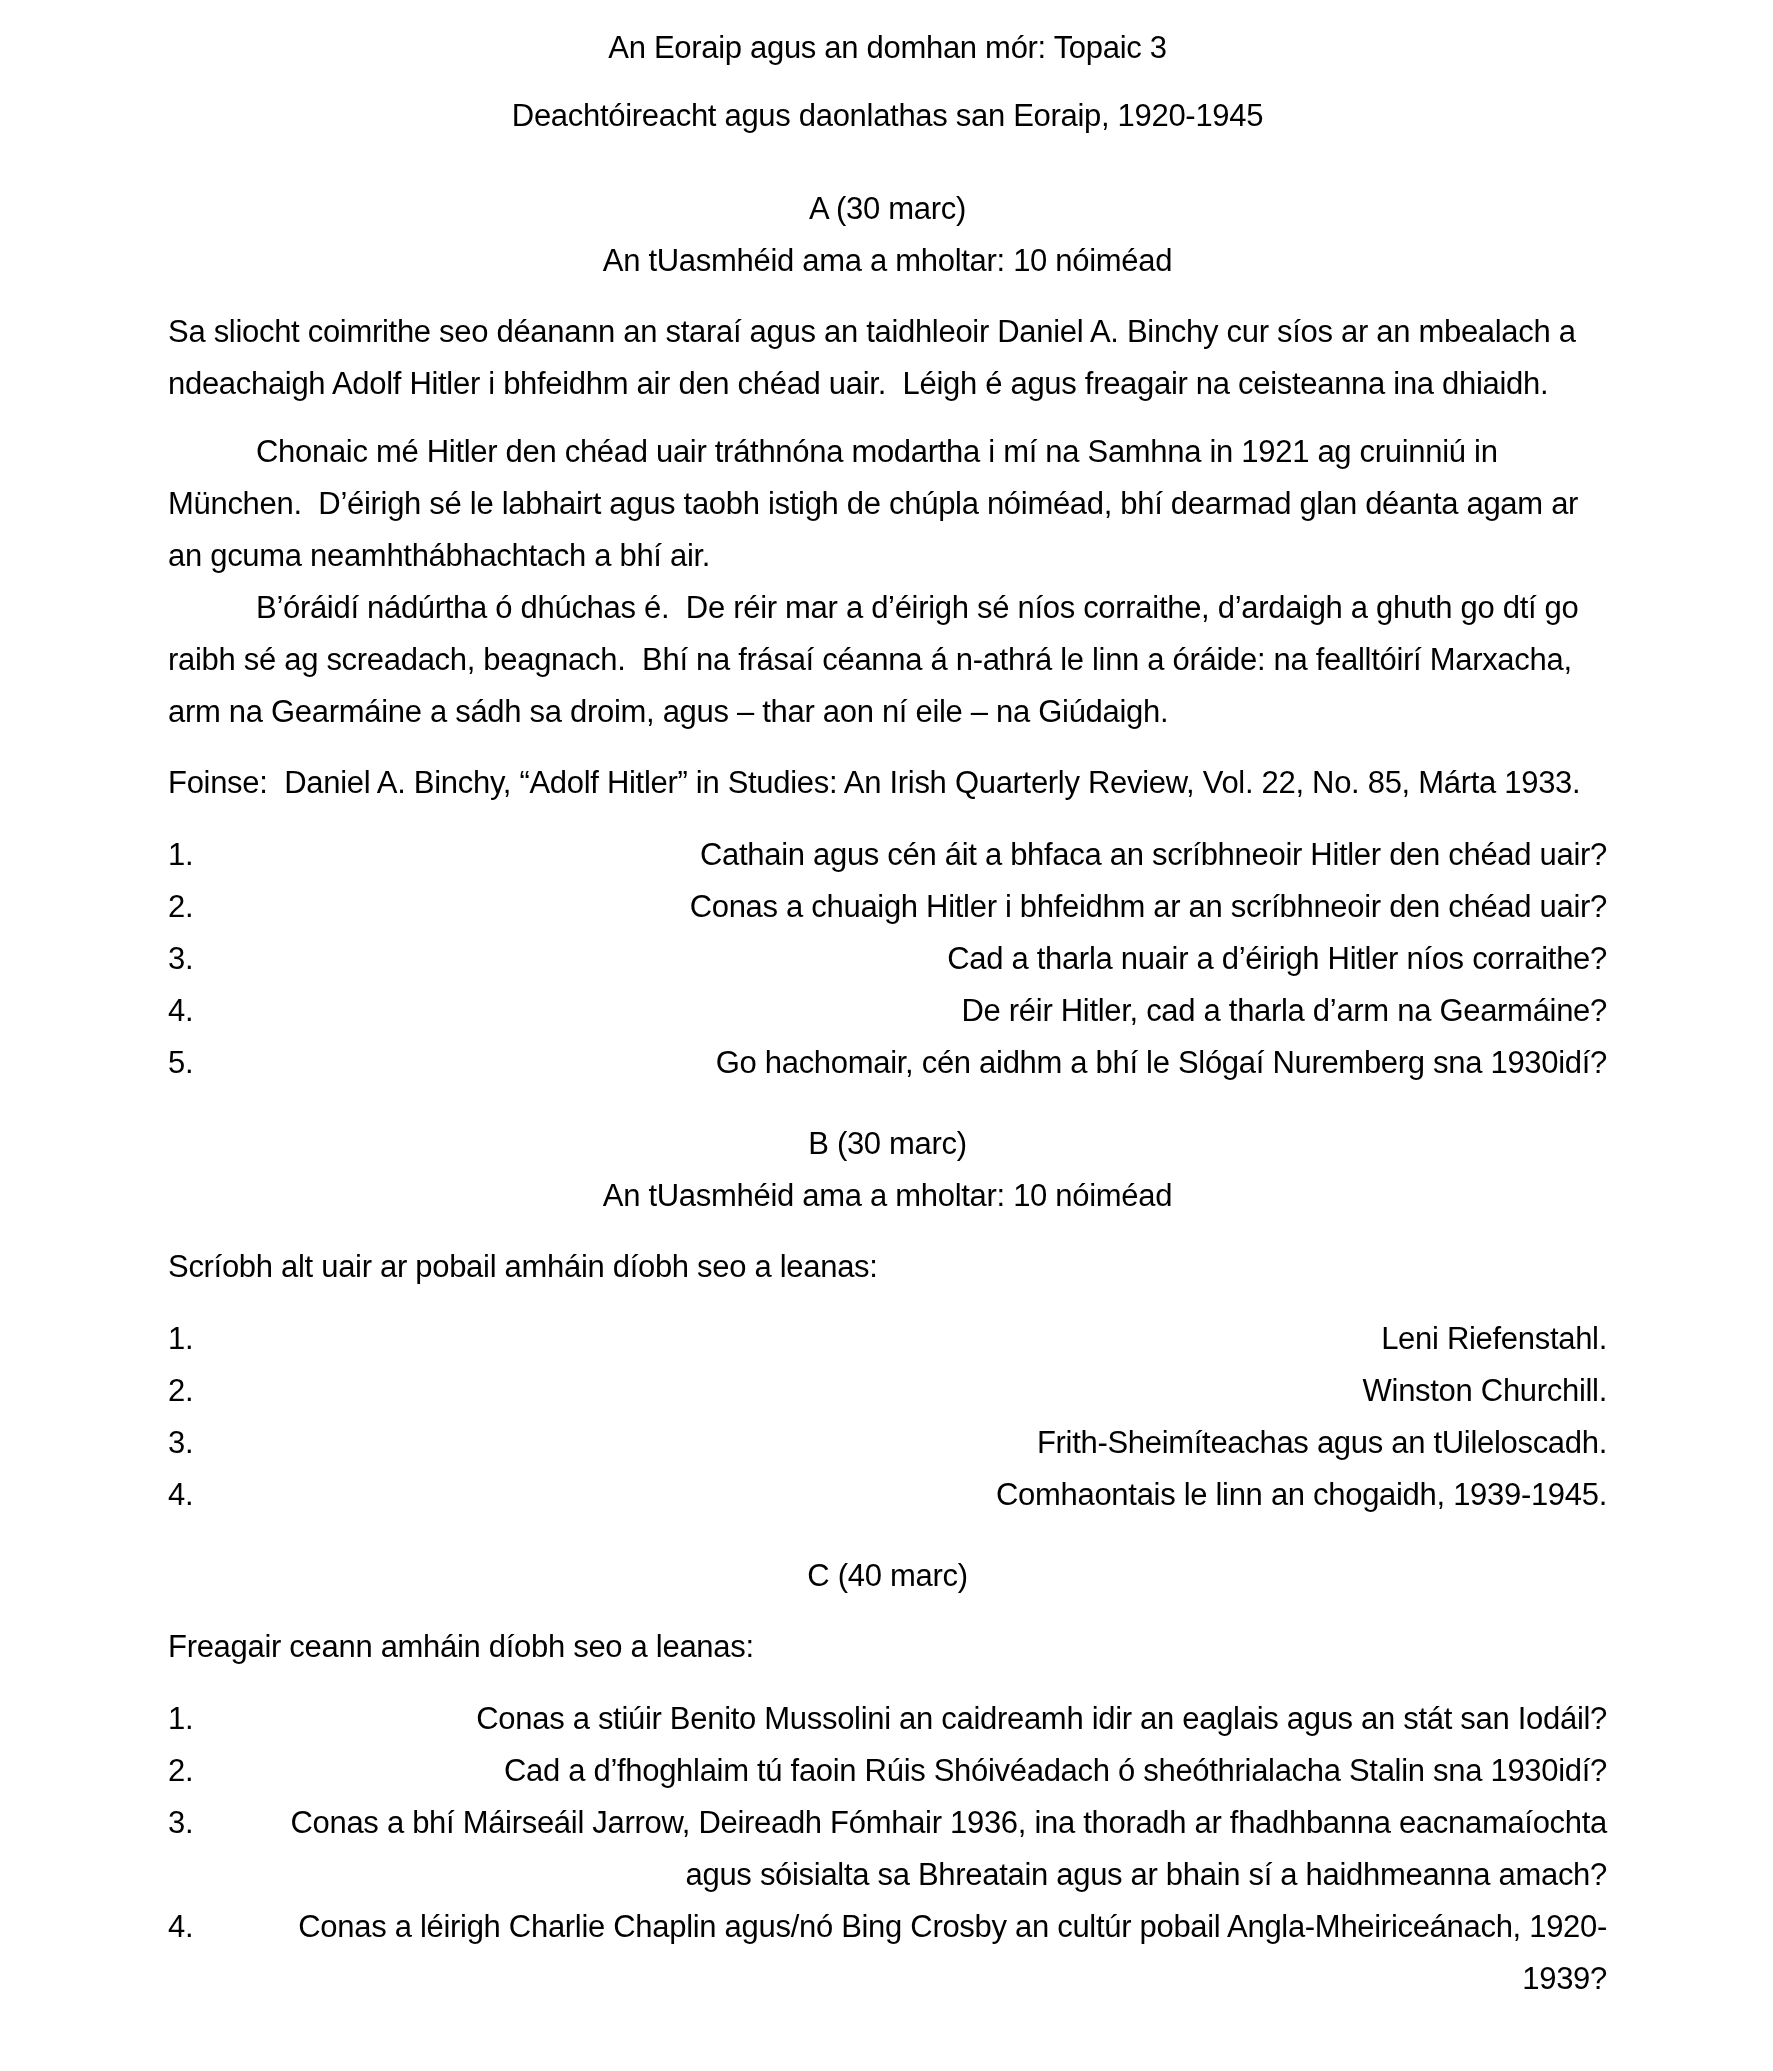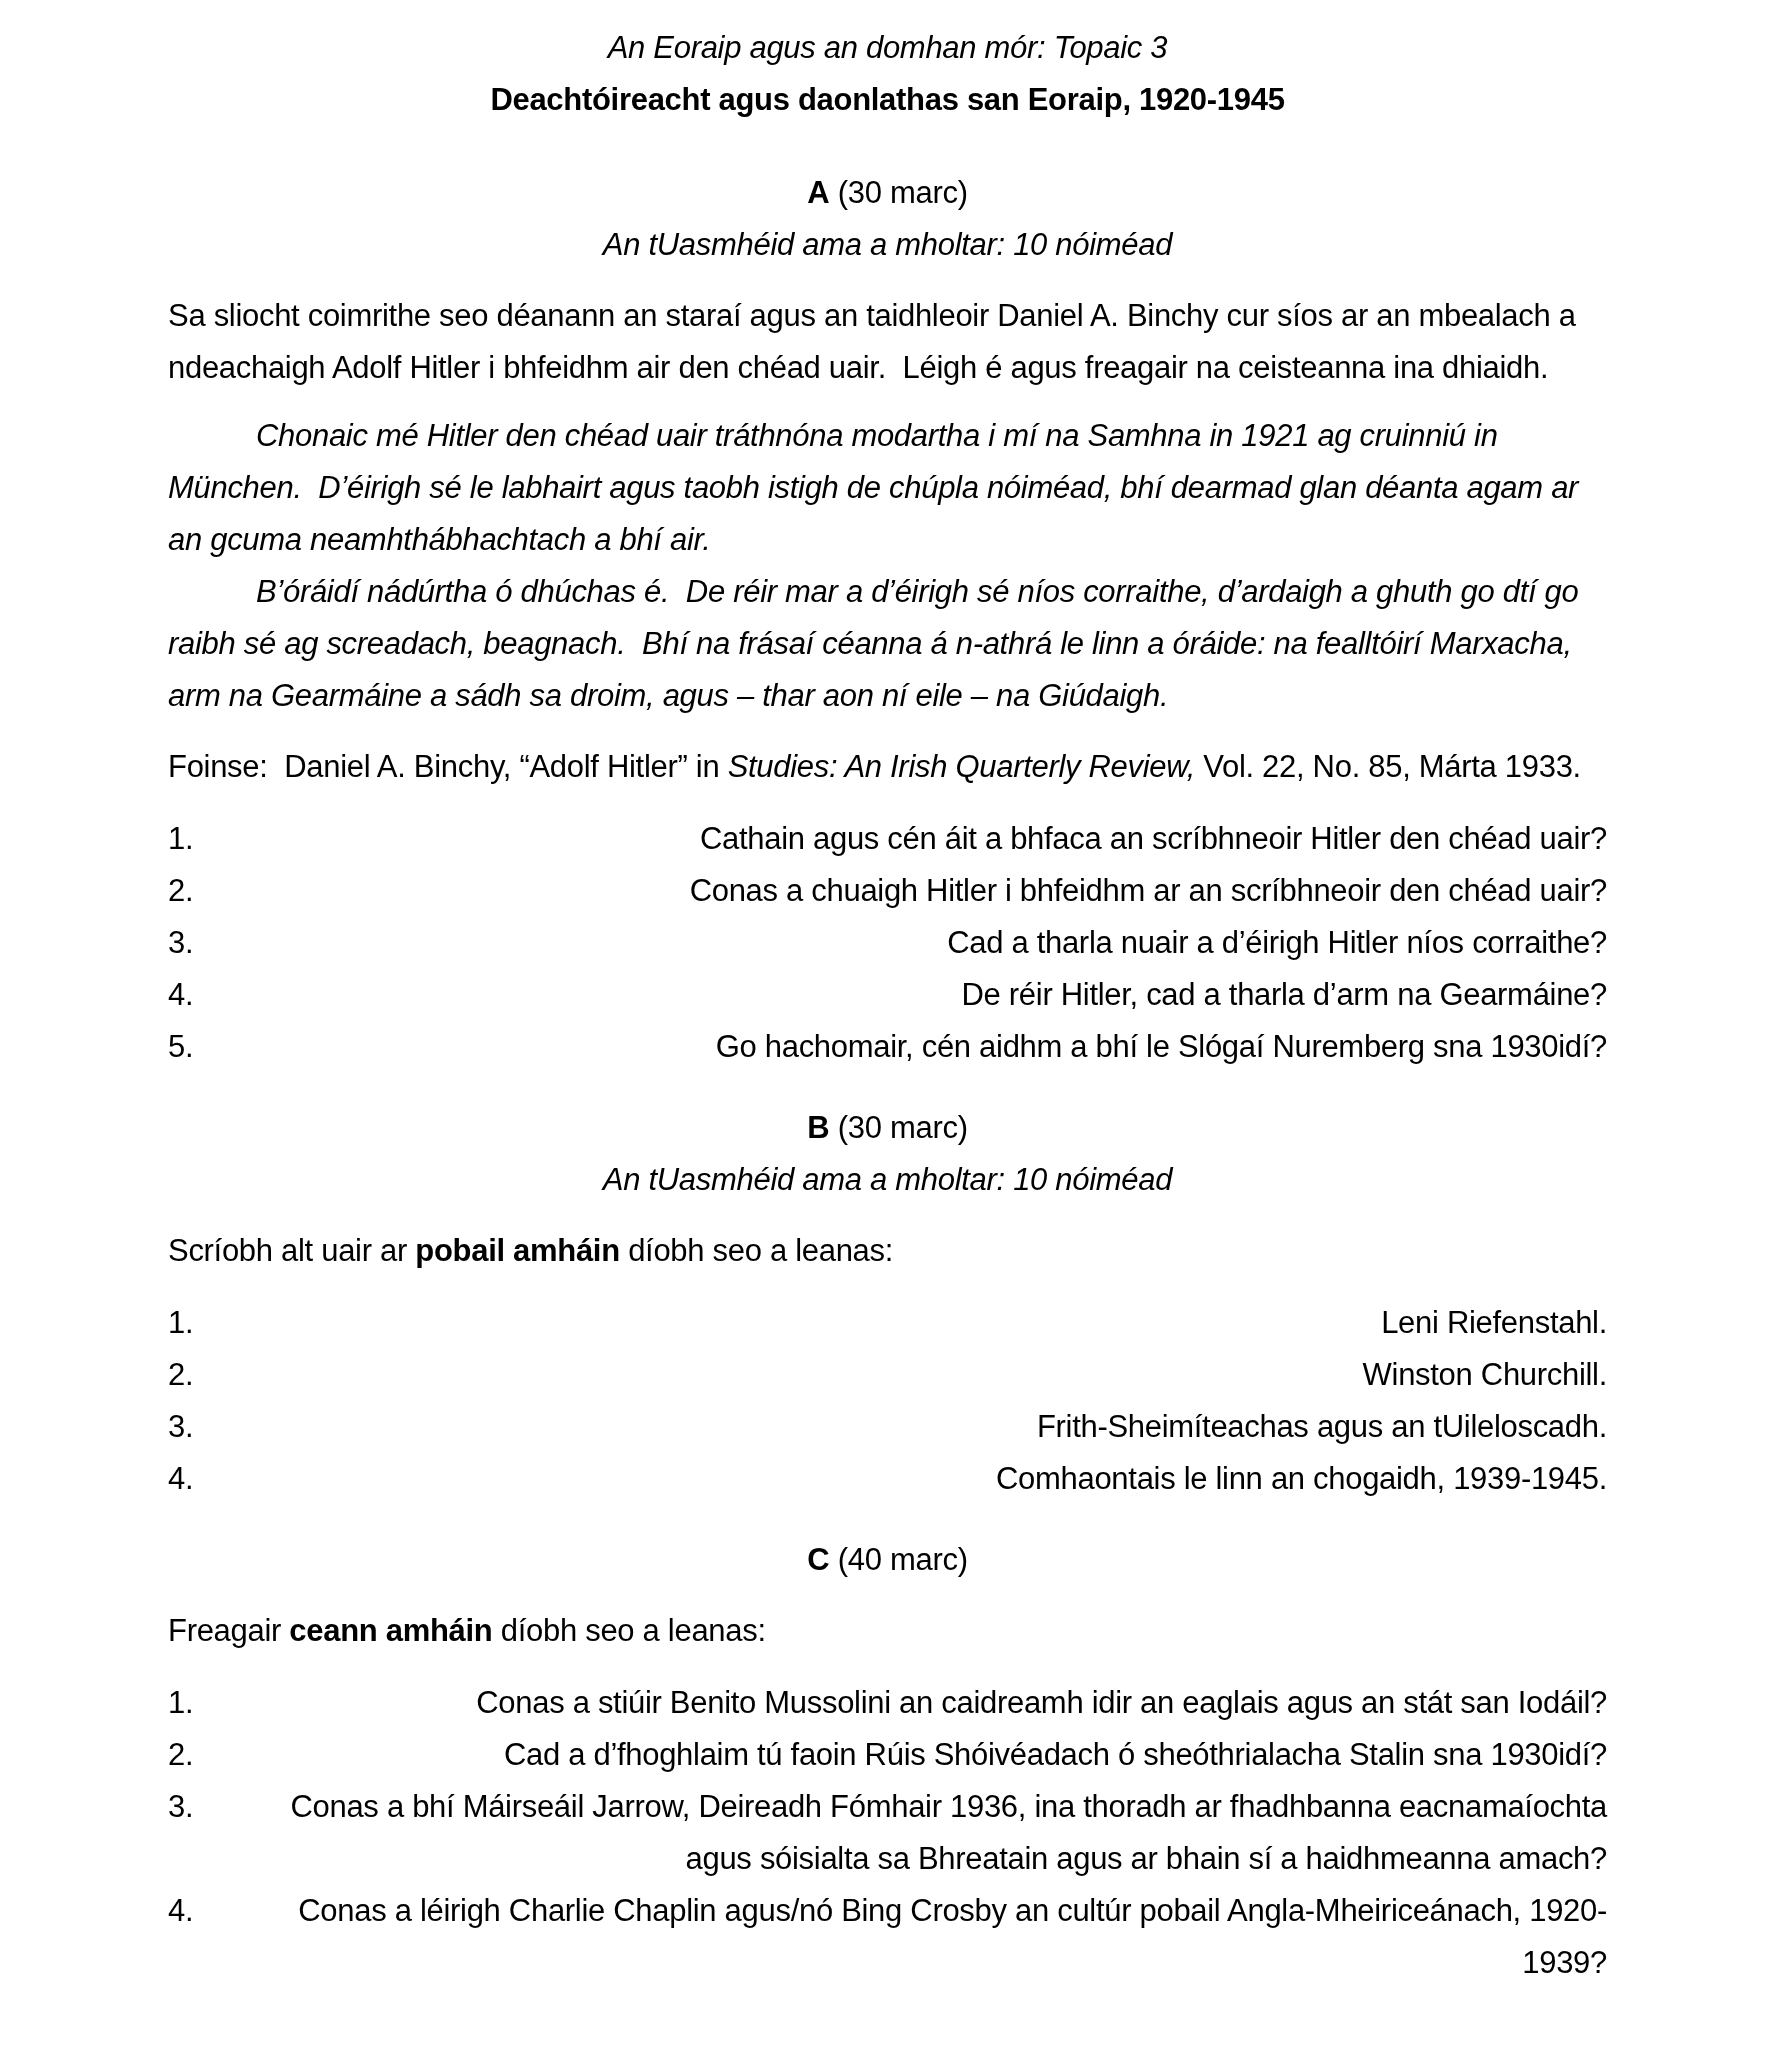--- a/index.html
+++ b/index.html
@@ -12,22 +12,22 @@
     color: #000000;
     font-family: "Liberation Sans", sans-serif;
     font-size: 31px;
     line-height: 52px;
     letter-spacing: -0.3px;
     padding: 21.5px 166px 0 168px;
     overflow: hidden;
   }
   p { margin: 0; white-space: pre-wrap; }
   .center { text-align: center; }
-  .it { font-style: italic; }
-  .b  { font-weight: bold; }
+  .it { }
+  .b  { font-weight: normal; margin-top: 16px; }
   .gap-sm { height: 15.6px; }
   .gap-md { height: 19.5px; }
   .gap-lg { height: 29px; }
   .gap-title { height: 41px; }
   .list { margin: 0; }
   .li { display: flex; }
   .li .num { flex: 0 0 88px; }
   .li .li-text { flex: 1 1 auto; white-space: pre-wrap; text-align: right; }
   .quote p { text-indent: 88px; }
 </style>

